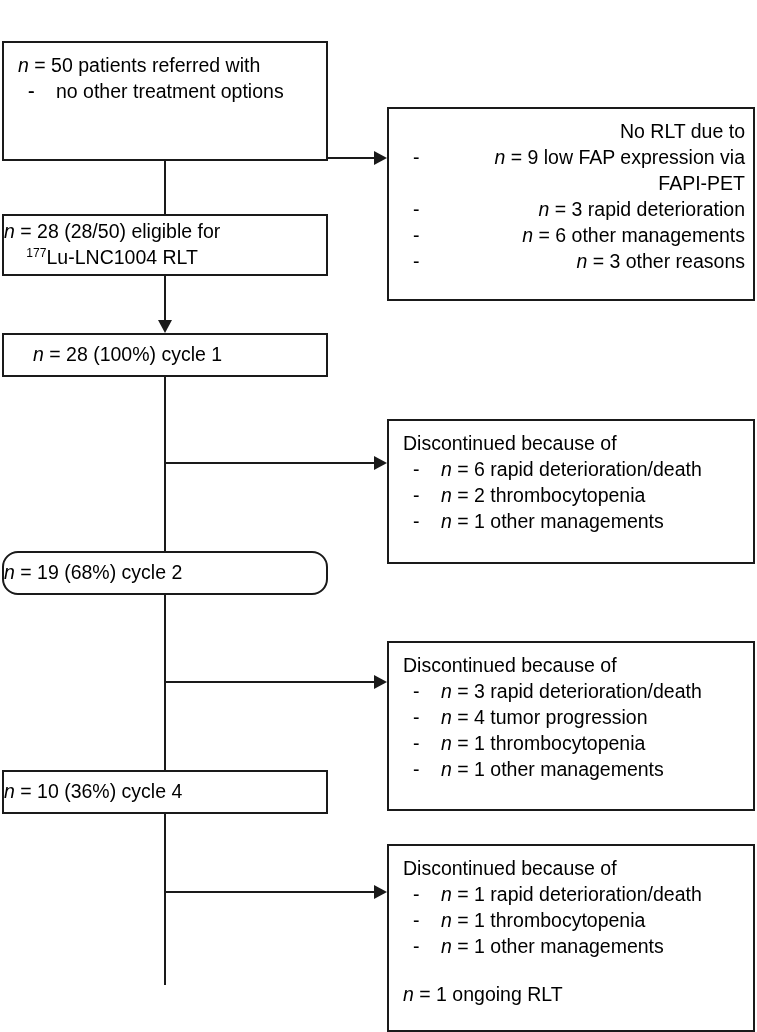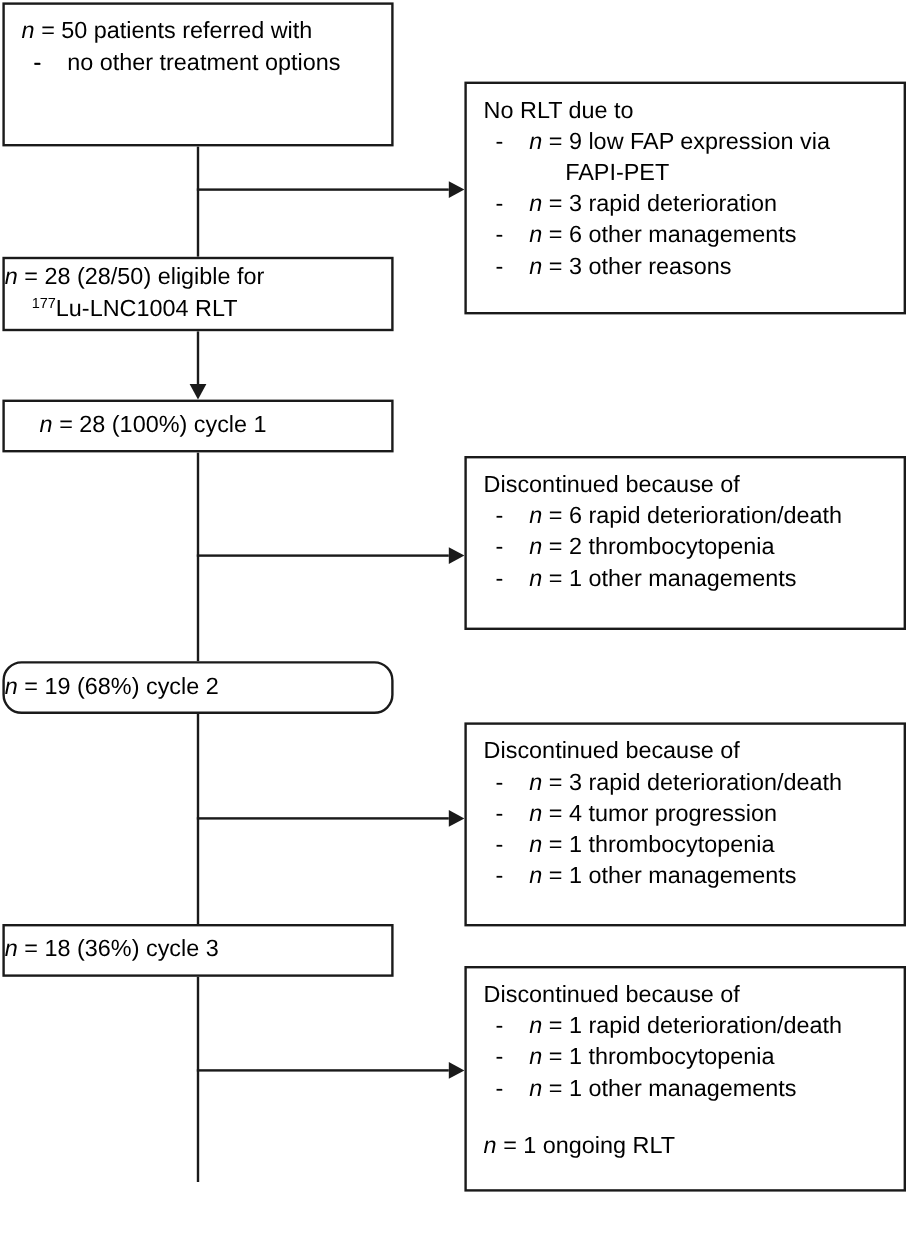--- a/index.html
+++ b/index.html
@@ -27,20 +27,21 @@
     line-height: 1.33;
     color: #000000;
   }
   .box-center {
     display: flex;
     align-items: center;
     text-align: center;
   }
   .box-left {
     padding: 10px 8px 10px 14px;
+    margin-top: 39px;
   }
   .n { font-style: italic; }
   sup {
     font-size: 0.62em;
     vertical-align: 0.55em;
     line-height: 0;
   }
   .hdr { display: block; }
   ul.items {
     list-style: none;
@@ -136,25 +137,25 @@
 
   <div class="box box-center" style="left:2px; top:333px; width:326px; height:44px;padding-left:29px;">
     <div><span class="n">n</span><span> = 28 (100%) cycle 1</span></div>
   </div>
 
   <div class="box box-center" style="left:2px; top:551px; width:326px; height:44px;border-radius:16px;">
     <div><span class="n">n</span><span> = 19 (68%) cycle 2</span></div>
   </div>
 
   <div class="box box-center" style="left:2px; top:770px; width:326px; height:44px;">
-    <div><span class="n">n</span><span> = 18 (36%) cycle 3</span></div>
+    <div><span class="n">n</span><span> = 10 (36%) cycle 4</span></div>
   </div>
 
 
-  <div class="box box-left" style="left:387px; top:68px; width:368px; height:194px;">
+  <div class="box box-left" style="left:387px; top:68px; width:368px; height:194px;text-align:right;">
     <span class="hdr">No RLT due to</span>
     <ul class="items">
       <li><span class="dash">-</span><span class="n">n</span><span> = 9 low FAP expression via</span><span class="cont">FAPI-PET</span></li>
       <li><span class="dash">-</span><span class="n">n</span><span> = 3 rapid deterioration</span></li>
       <li><span class="dash">-</span><span class="n">n</span><span> = 6 other managements</span></li>
       <li><span class="dash">-</span><span class="n">n</span><span> = 3 other reasons</span></li>
     </ul>
   </div>
 
   <div class="box box-left" style="left:387px; top:380px; width:368px; height:145px;">

